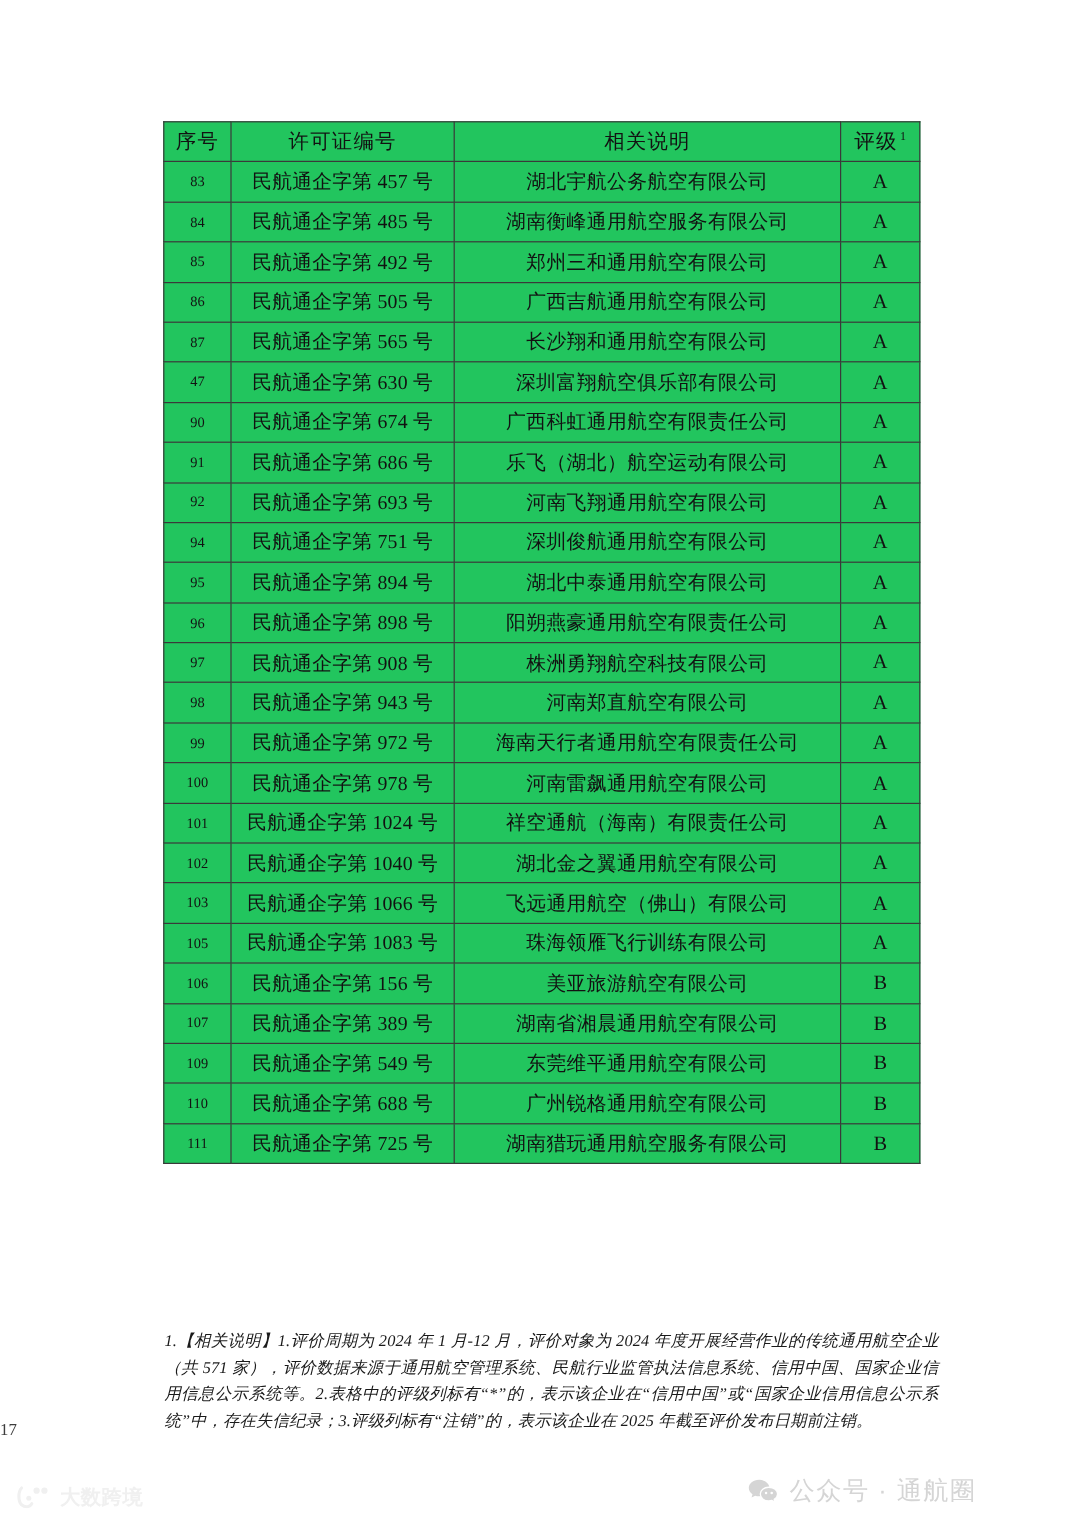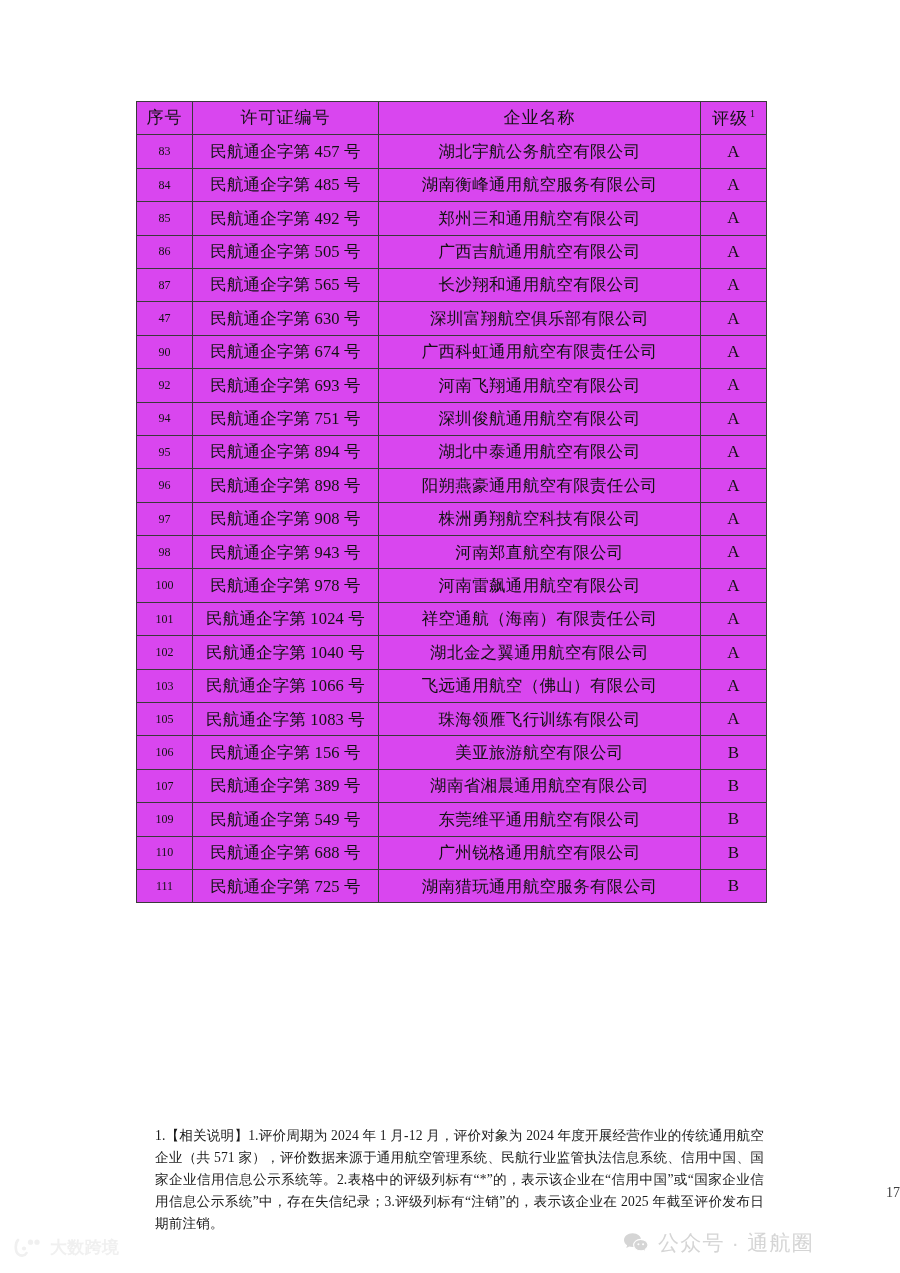--- a/index.html
+++ b/index.html
@@ -27,21 +27,21 @@
     position: absolute;
     left: 136px;
     top: 101px;
     width: 630px;
   }
 
   table.listing {
     border-collapse: collapse;
     width: 630px;
     table-layout: fixed;
-    background: #d946ef;
+    background: #22c55e;
     padding-left: 44px;
   }
 
   table.listing td, table.listing th {
     border: 1px solid #3a3a3a;
     height: 32.4px;
     padding: 0 2px;
     text-align: center;
     vertical-align: middle;
     font-weight: normal;
@@ -90,31 +90,32 @@
     left: 137px;
     top: 1107px;
     width: 645px;
     font-size: 13.6px;
     line-height: 1.62;
     color: #1a1a1a;
     text-align: justify;
     letter-spacing: 0.01em;
   }
   .footnote p {
-    margin: 18px;
+    margin: 0;
     text-indent: 0;
+    font-style: italic;
   }
 
   
   .page-number {
     position: absolute;
     left: 0;
     right: 0;
     top: 1185px;
-    text-align: right;
+    text-align: left;
     font-size: 14px;
     color: #3d3d3d;
     font-family: "Liberation Serif", "DejaVu Serif", serif;
   }
 
   
   .wm-left {
     position: absolute;
     left: 14px;
     top: 1237px;
@@ -172,21 +173,21 @@
       <colgroup>
         <col class="c-idx">
           <col class="c-lic">
           <col class="c-name">
           <col class="c-grade">
       </colgroup>
       <thead>
         <tr>
           <th class="th-cell"><span>序号</span></th>
           <th class="th-cell"><span>许可证编号</span></th>
-          <th class="th-cell"><span>企业名称</span></th>
+          <th class="th-cell"><span>相关说明</span></th>
           <th class="th-cell"><span>评级</span><span class="sup">1</span></th>
         </tr>
       </thead>
       <tbody>
           <tr>
             <td class="cell-idx">83</td>
             <td class="cell-lic">民航通企字第 457 号</td>
             <td class="cell-name">湖北宇航公务航空有限公司</td>
             <td class="cell-grade">A</td>
           </tr>
@@ -220,20 +221,26 @@
             <td class="cell-name">深圳富翔航空俱乐部有限公司</td>
             <td class="cell-grade">A</td>
           </tr>
           <tr>
             <td class="cell-idx">90</td>
             <td class="cell-lic">民航通企字第 674 号</td>
             <td class="cell-name">广西科虹通用航空有限责任公司</td>
             <td class="cell-grade">A</td>
           </tr>
           <tr>
+            <td class="cell-idx">91</td>
+            <td class="cell-lic">民航通企字第 686 号</td>
+            <td class="cell-name">乐飞（湖北）航空运动有限公司</td>
+            <td class="cell-grade">A</td>
+          </tr>
+          <tr>
             <td class="cell-idx">92</td>
             <td class="cell-lic">民航通企字第 693 号</td>
             <td class="cell-name">河南飞翔通用航空有限公司</td>
             <td class="cell-grade">A</td>
           </tr>
           <tr>
             <td class="cell-idx">94</td>
             <td class="cell-lic">民航通企字第 751 号</td>
             <td class="cell-name">深圳俊航通用航空有限公司</td>
             <td class="cell-grade">A</td>
@@ -253,20 +260,26 @@
           <tr>
             <td class="cell-idx">97</td>
             <td class="cell-lic">民航通企字第 908 号</td>
             <td class="cell-name">株洲勇翔航空科技有限公司</td>
             <td class="cell-grade">A</td>
           </tr>
           <tr>
             <td class="cell-idx">98</td>
             <td class="cell-lic">民航通企字第 943 号</td>
             <td class="cell-name">河南郑直航空有限公司</td>
+            <td class="cell-grade">A</td>
+          </tr>
+          <tr>
+            <td class="cell-idx">99</td>
+            <td class="cell-lic">民航通企字第 972 号</td>
+            <td class="cell-name">海南天行者通用航空有限责任公司</td>
             <td class="cell-grade">A</td>
           </tr>
           <tr>
             <td class="cell-idx">100</td>
             <td class="cell-lic">民航通企字第 978 号</td>
             <td class="cell-name">河南雷飙通用航空有限公司</td>
             <td class="cell-grade">A</td>
           </tr>
           <tr>
             <td class="cell-idx">101</td>

